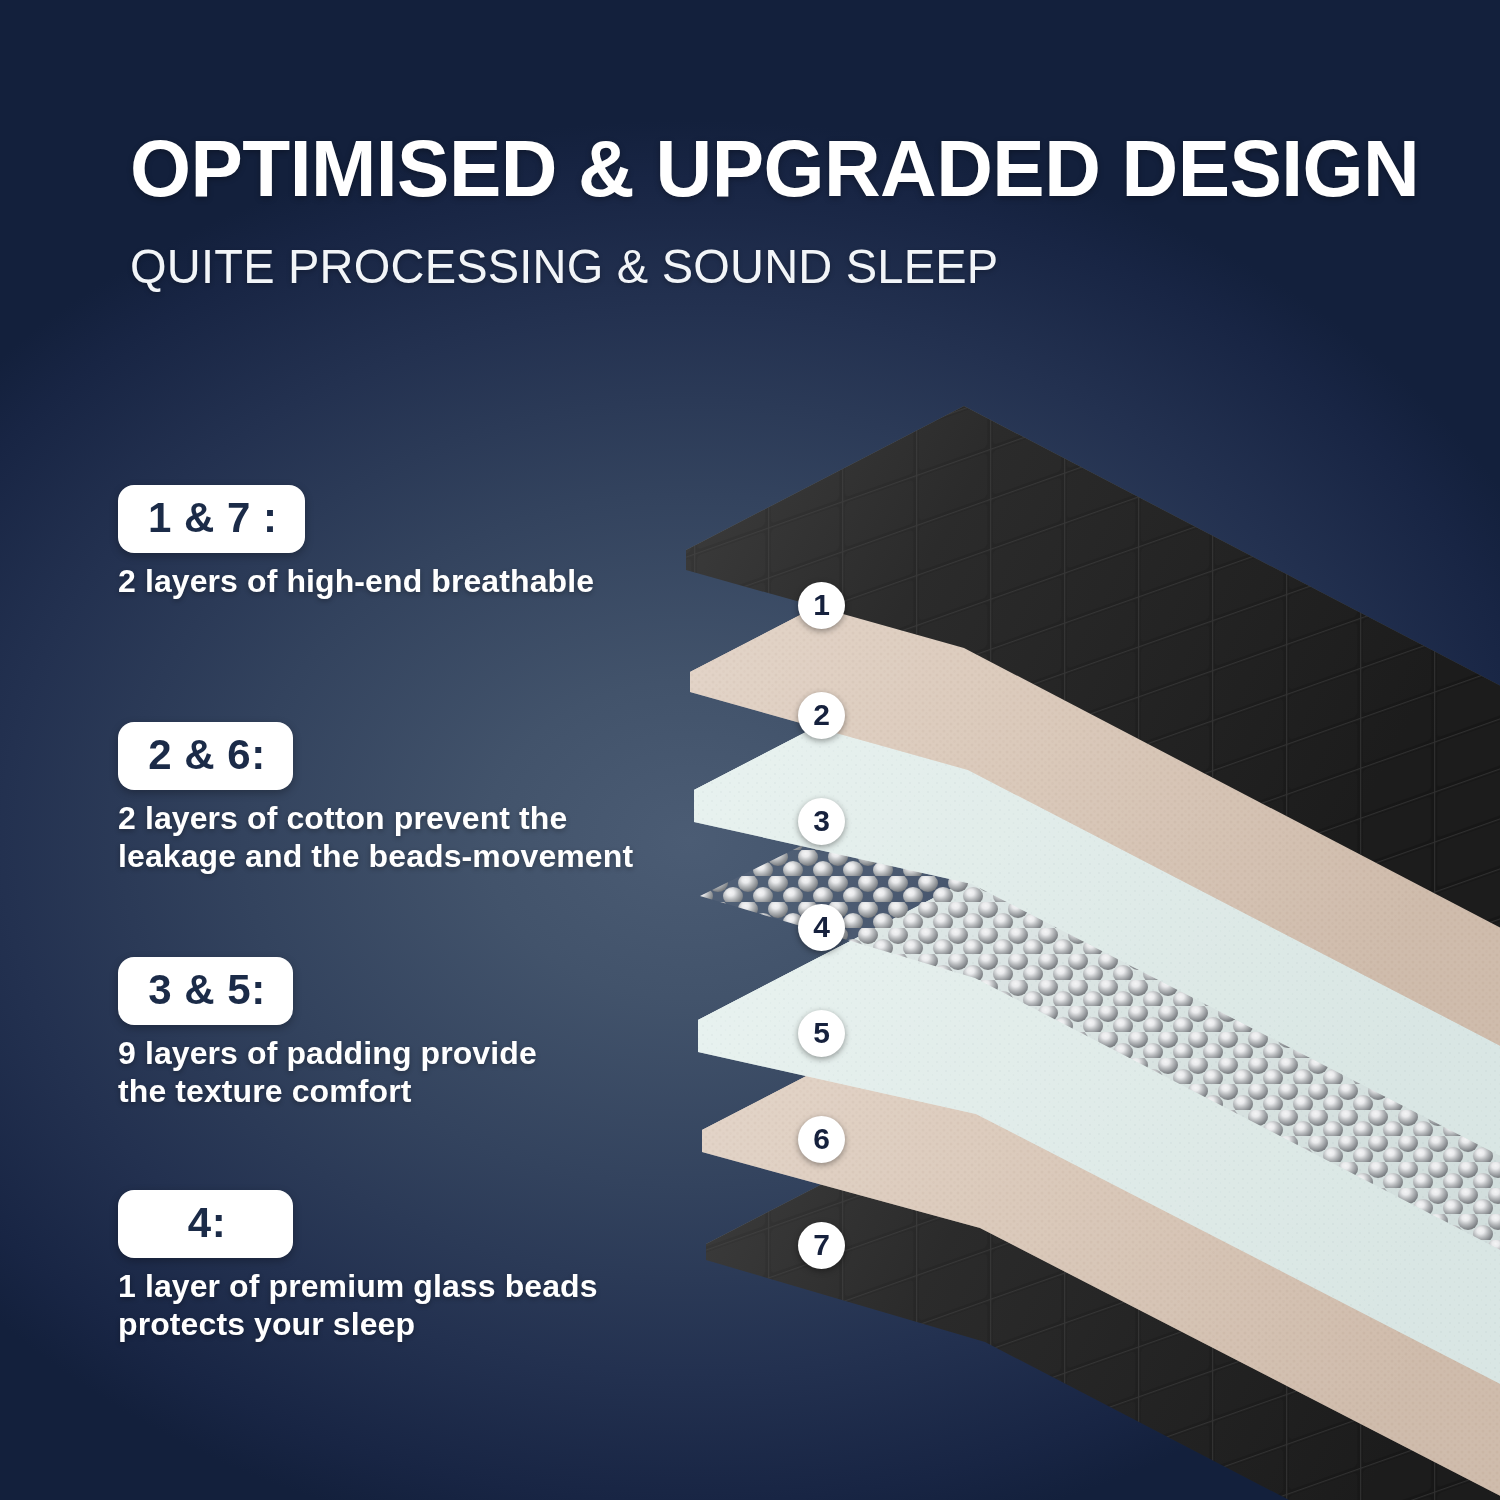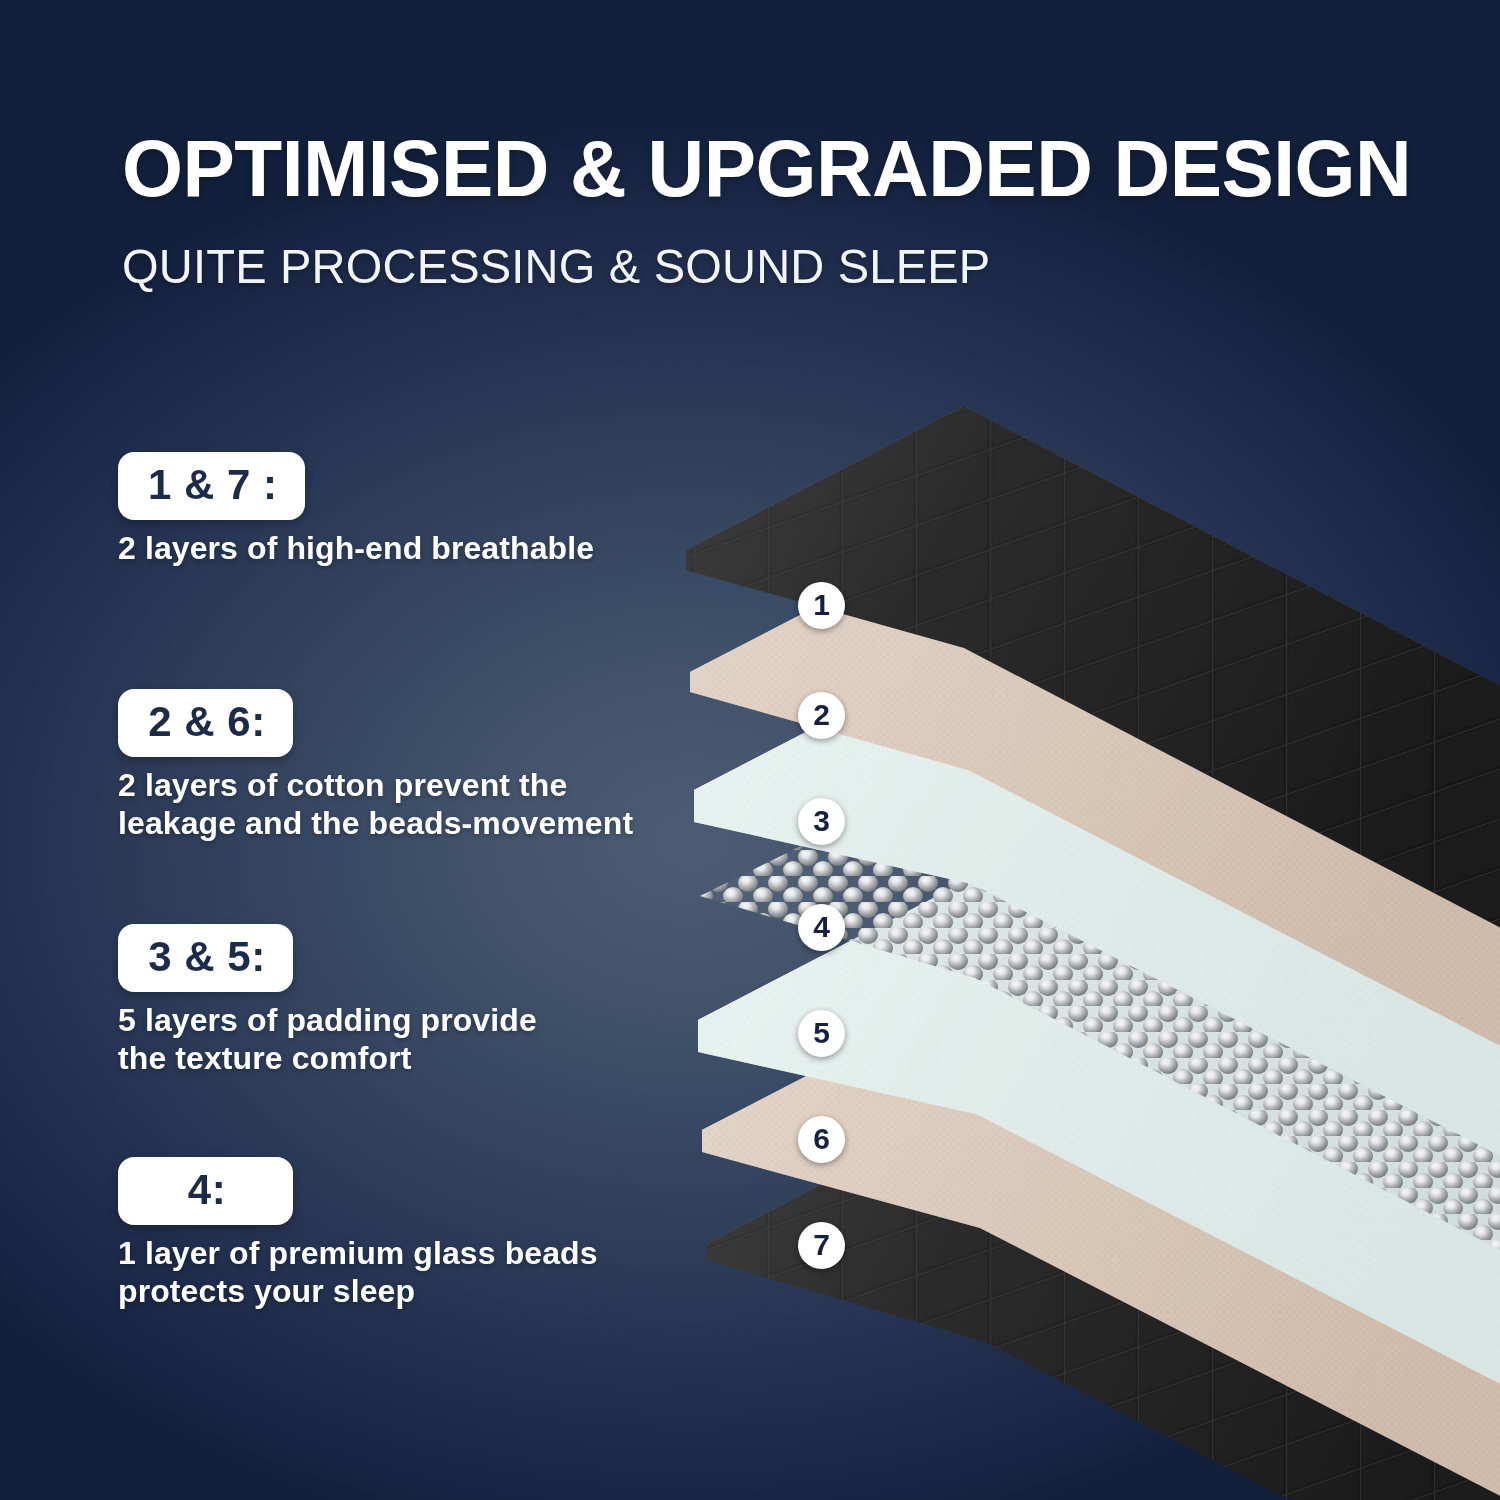--- a/index.html
+++ b/index.html
@@ -8,40 +8,40 @@
     width:1500px;height:1500px;overflow:hidden;
     font-family:"Liberation Sans","DejaVu Sans",sans-serif;
     background:#16223c;
   }
   #stage{
     position:relative;width:1500px;height:1500px;overflow:hidden;
     background:
       radial-gradient(ellipse 62% 48% at 46% 56%, #4b5c74 0%, #42536b 22%, #33435e 48%, #233150 74%, #182544 92%, #13203c 100%);
   }
   
-  .heading-wrap{position:absolute;left:122px;top:128px;width:1300px;}
+  .heading-wrap{position:absolute;left:130px;top:128px;width:1300px;}
   .h-title{
     font-size:80px;line-height:82px;font-weight:bold;color:#ffffff;
     letter-spacing:-0.5px;margin:0;white-space:nowrap;
     transform:scaleX(.98);transform-origin:left center;
     text-shadow:0 2px 6px rgba(0,0,0,.30);
   }
   .h-sub{
     margin:30px 0 0 0;font-size:49px;line-height:52px;font-weight:400;color:#f2f5f8;
     letter-spacing:0.2px;white-space:nowrap;
     transform:scaleX(.96);transform-origin:left center;
     text-shadow:0 2px 5px rgba(0,0,0,.25);
   }
   
   .features{position:absolute;left:118px;top:452px;width:560px;}
   .feature{position:absolute;left:0;width:560px;}
   .pill{
     display:inline-block;background:#ffffff;border-radius:16px;
     padding:10px 27px 12px 30px;min-width:175px;box-sizing:border-box;
-    text-align:center;box-shadow:0 3px 9px rgba(0,0,0,.28);
+    text-align:center;box-shadow:0 3px 9px rgba(0,0,0,.28);margin-top:33px;
   }
   .pill-text{
     font-size:42px;line-height:46px;font-weight:bold;color:#1b2b48;
     letter-spacing:.5px;white-space:nowrap;display:block;
   }
   .feature-desc{
     margin-top:9px;font-size:32px;line-height:38px;font-weight:bold;
     color:#ffffff;letter-spacing:.1px;
     text-shadow:0 2px 5px rgba(0,0,0,.30);
   }
@@ -90,21 +90,21 @@
         <span>2 layers of cotton prevent the</span>
         <span>leakage and the beads-movement</span>
       </div>
     </div>
 
     <div class="feature" style="top:472px;">
       <div class="pill">
         <span class="pill-text">3 &amp; 5:</span>
       </div>
       <div class="feature-desc">
-        <span>5 layers of padding provide</span>
+        <span>9 layers of padding provide</span>
         <span>the texture comfort</span>
       </div>
     </div>
 
     <div class="feature" style="top:705px;">
       <div class="pill">
         <span class="pill-text">4:</span>
       </div>
       <div class="feature-desc">
         <span>1 layer of premium glass beads</span>

